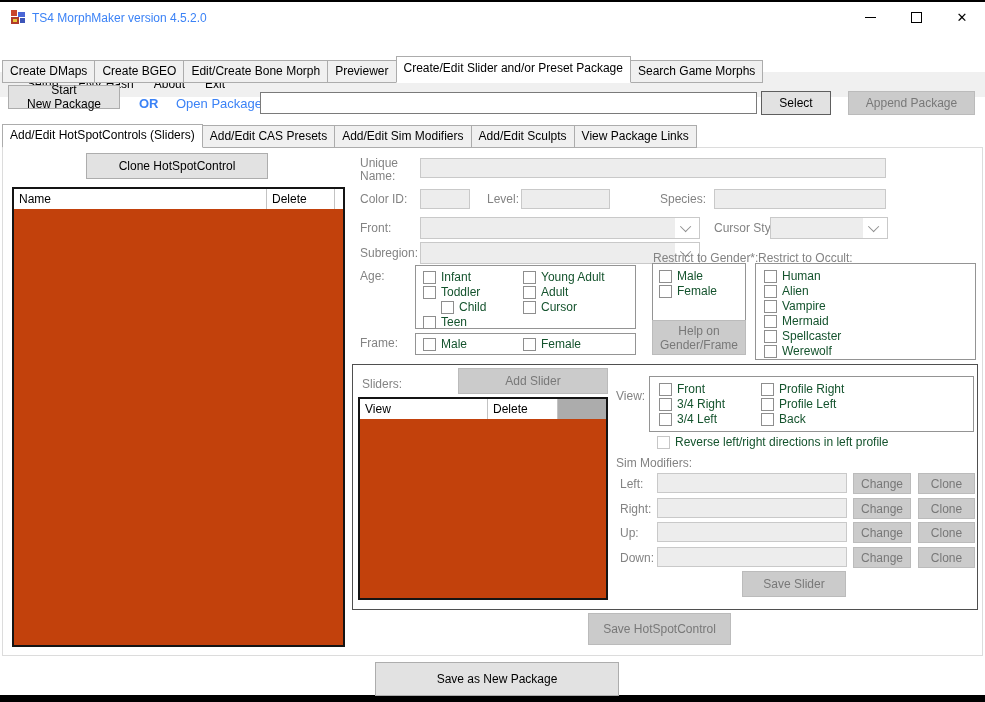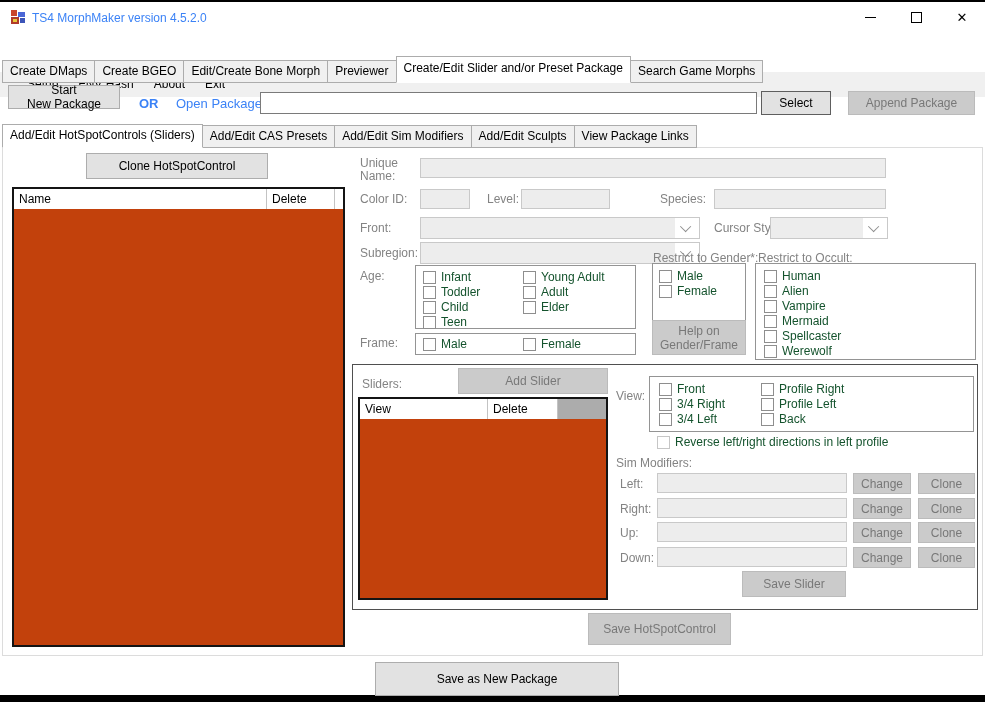--- a/index.html
+++ b/index.html
@@ -176,39 +176,39 @@
   <span class="abs lbl" style="left:360px;top:267px;z-index:1">Age:</span>
   <div class="abs gbox" style="left:415px;top:263px;width:221px;height:64px;z-index:1">
     <div class="cbrow abs" style="left:7px;top:4px">
         <span class="cb"></span>
         <span class="cbl">Infant</span>
       </div>
     <div class="cbrow abs" style="left:7px;top:19px">
         <span class="cb"></span>
         <span class="cbl">Toddler</span>
       </div>
-    <div class="cbrow abs" style="left:7px;top:34px">
+    <div class="cbrow abs" style="left:25px;top:34px">
         <span class="cb"></span>
         <span class="cbl">Child</span>
       </div>
     <div class="cbrow abs" style="left:7px;top:49px">
         <span class="cb"></span>
         <span class="cbl">Teen</span>
       </div>
     <div class="cbrow abs" style="left:107px;top:4px">
         <span class="cb"></span>
         <span class="cbl">Young Adult</span>
       </div>
     <div class="cbrow abs" style="left:107px;top:19px">
         <span class="cb"></span>
         <span class="cbl">Adult</span>
       </div>
     <div class="cbrow abs" style="left:107px;top:34px">
         <span class="cb"></span>
-        <span class="cbl">Elder</span>
+        <span class="cbl">Cursor</span>
       </div>
   </div>
 
   <span class="abs lbl" style="left:360px;top:334px;z-index:1">Frame:</span>
   <div class="abs gbox" style="left:415px;top:331px;width:221px;height:22px;z-index:1">
     <div class="cbrow abs" style="left:7px;top:3px">
         <span class="cb"></span>
         <span class="cbl">Male</span>
       </div>
     <div class="cbrow abs" style="left:107px;top:3px">

